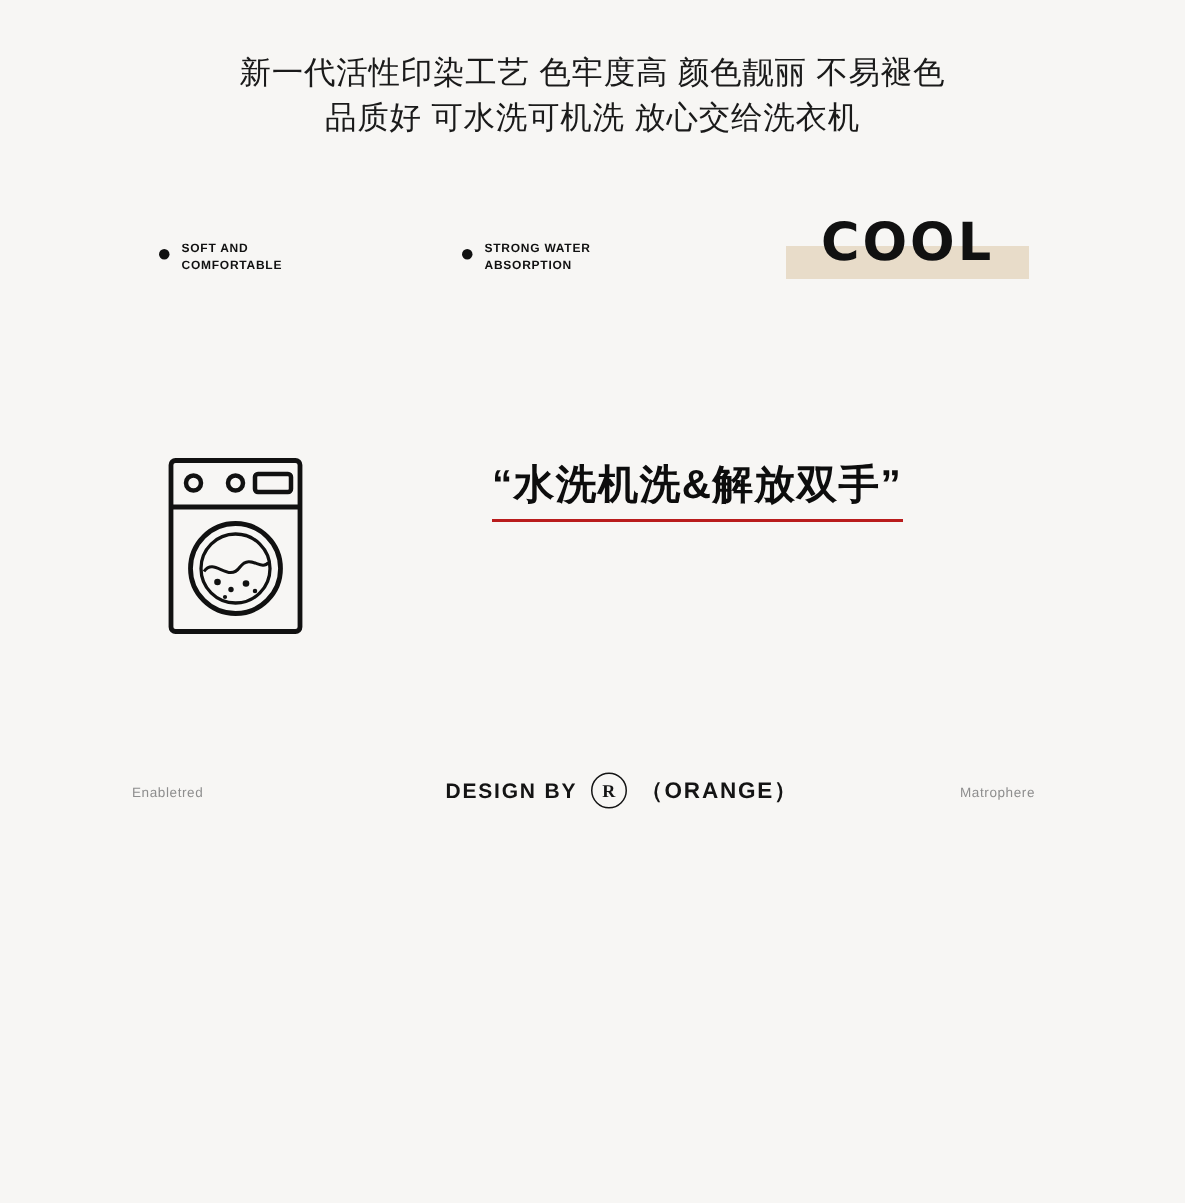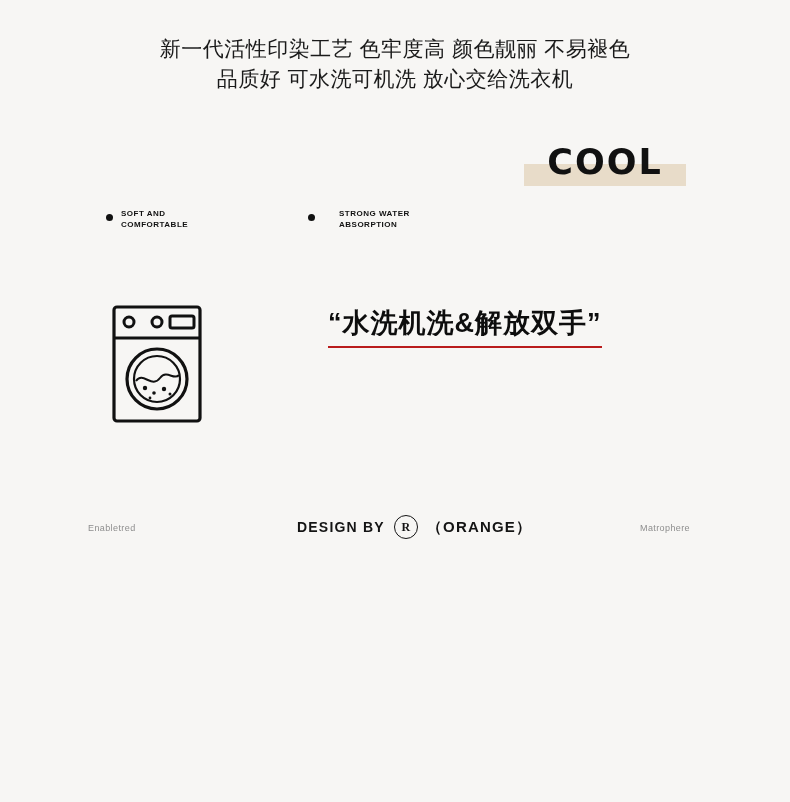--- a/index.html
+++ b/index.html
@@ -43,42 +43,41 @@
     position: absolute;
     left: 0;
     top: 155px;
     width: 790px;
     height: 50px;
   }
   .feature {
     position: absolute;
     display: flex;
     align-items: flex-start;
-    margin-top: 48px;
   }
   .feature-dot {
     width: 7px;
     height: 7px;
     border-radius: 50%;
     background: #111;
     margin-top: 6px;
     margin-right: 8px;
     flex: 0 0 auto;
   }
   .feature-text {
     font-size: 8px;
     line-height: 11px;
     letter-spacing: 0.5px;
     font-weight: 700;
     color: #111;
     text-transform: uppercase;
     white-space: pre-line;
   }
   #feature-0 { left: 106px; top: 5px; }
-  #feature-1 { left: 308px; top: 5px; gap: 16px; }
+  #feature-1 { left: 308px; top: 5px; }
 
   
   .cool-badge {
     position: absolute;
     left: 524px;
     top: 140px;
     width: 162px;
     height: 46px;
   }
   .cool-band {

